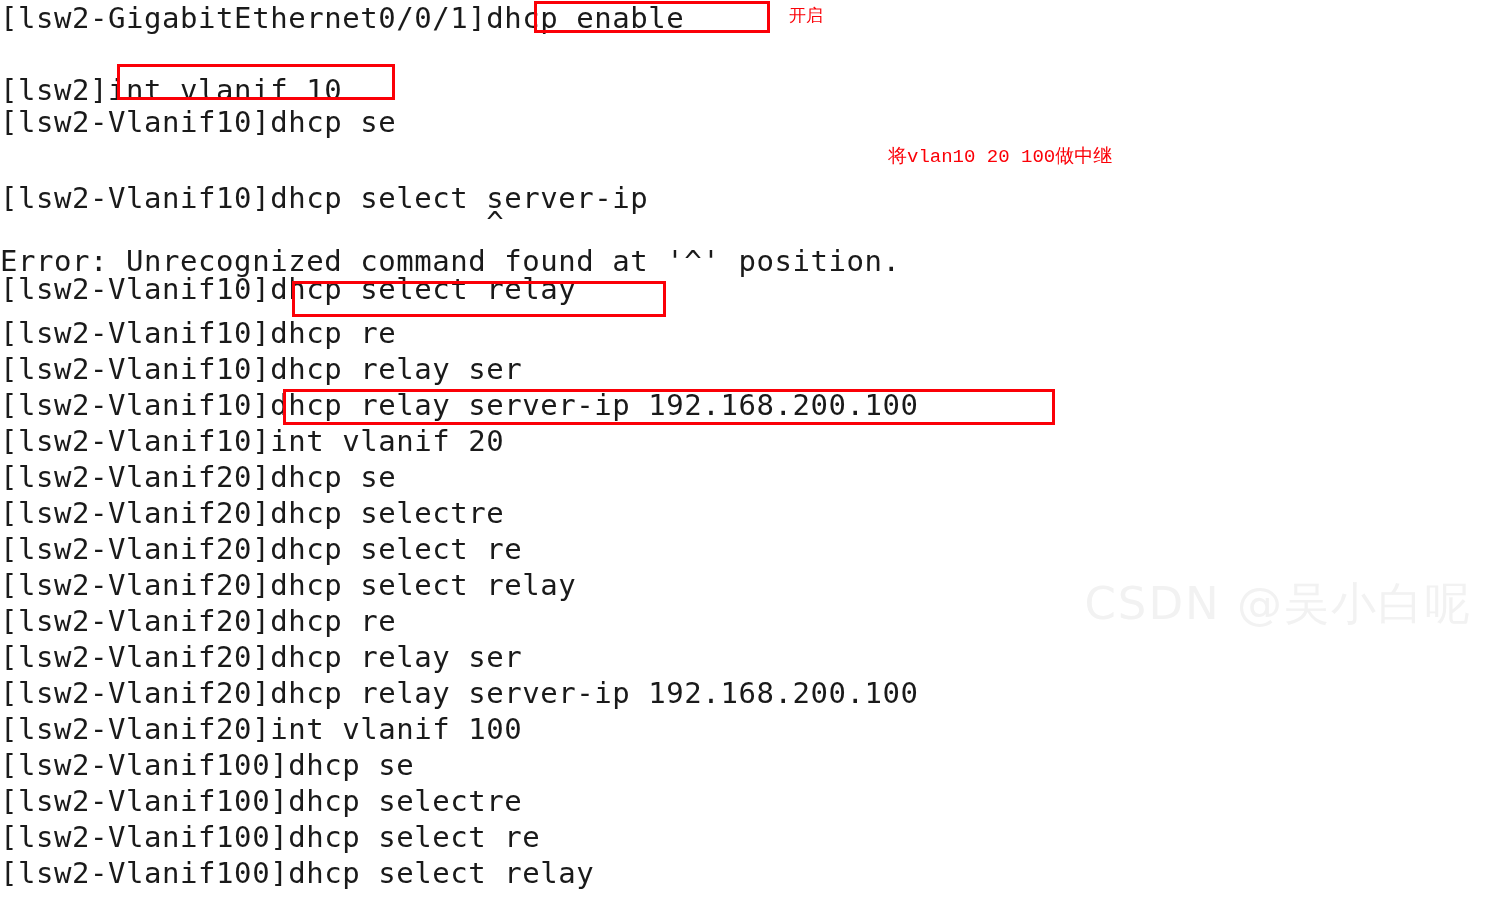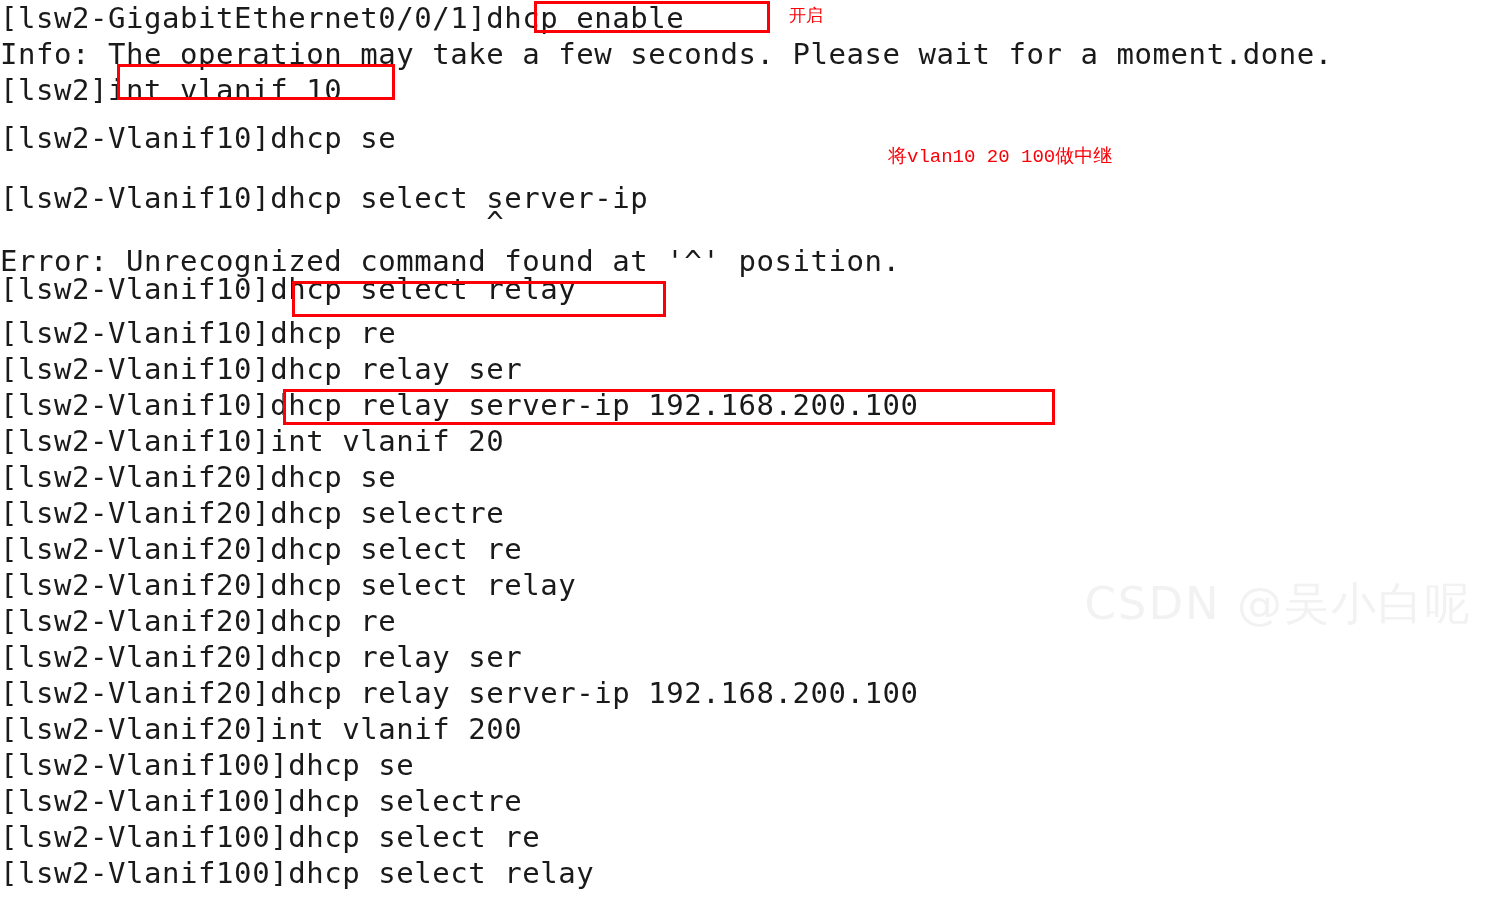--- a/index.html
+++ b/index.html
@@ -71,39 +71,38 @@
     white-space: pre;
     user-select: none;
   }
 </style>
 </head>
 <body>
 
 <div id="terminal">
 
   <div class="term-line" style="top:0px">[lsw2-GigabitEthernet0/0/1]dhcp enable</div>
-  <div class="term-line" style="top:36px">Info: The operation may take a few seconds. Please wait for a moment.done.</div>
   <div class="term-line" style="top:72px">[lsw2]int vlanif 10</div>
-  <div class="term-line" style="top:120px">[lsw2-Vlanif10]dhcp se</div>
+  <div class="term-line" style="top:104px">[lsw2-Vlanif10]dhcp se</div>
   <div class="term-line" style="top:180px">[lsw2-Vlanif10]dhcp select server-ip</div>
   <div class="term-line" style="top:204px">                           ^</div>
   <div class="term-line" style="top:243px">Error: Unrecognized command found at '^' position.</div>
   <div class="term-line" style="top:271px">[lsw2-Vlanif10]dhcp select relay</div>
   <div class="term-line" style="top:315px">[lsw2-Vlanif10]dhcp re</div>
   <div class="term-line" style="top:351px">[lsw2-Vlanif10]dhcp relay ser</div>
   <div class="term-line" style="top:387px">[lsw2-Vlanif10]dhcp relay server-ip 192.168.200.100</div>
   <div class="term-line" style="top:423px">[lsw2-Vlanif10]int vlanif 20</div>
   <div class="term-line" style="top:459px">[lsw2-Vlanif20]dhcp se</div>
   <div class="term-line" style="top:495px">[lsw2-Vlanif20]dhcp selectre</div>
   <div class="term-line" style="top:531px">[lsw2-Vlanif20]dhcp select re</div>
   <div class="term-line" style="top:567px">[lsw2-Vlanif20]dhcp select relay</div>
   <div class="term-line" style="top:603px">[lsw2-Vlanif20]dhcp re</div>
   <div class="term-line" style="top:639px">[lsw2-Vlanif20]dhcp relay ser</div>
   <div class="term-line" style="top:675px">[lsw2-Vlanif20]dhcp relay server-ip 192.168.200.100</div>
-  <div class="term-line" style="top:711px">[lsw2-Vlanif20]int vlanif 200</div>
+  <div class="term-line" style="top:711px">[lsw2-Vlanif20]int vlanif 100</div>
   <div class="term-line" style="top:747px">[lsw2-Vlanif100]dhcp se</div>
   <div class="term-line" style="top:783px">[lsw2-Vlanif100]dhcp selectre</div>
   <div class="term-line" style="top:819px">[lsw2-Vlanif100]dhcp select re</div>
   <div class="term-line" style="top:855px">[lsw2-Vlanif100]dhcp select relay</div>
 
   <div class="hl-box" style="left:534px; top:1px;   width:236px; height:32px;"></div>
   <div class="hl-box" style="left:117px; top:64px;  width:278px; height:36px;"></div>
   <div class="hl-box" style="left:292px; top:281px; width:374px; height:36px;"></div>
   <div class="hl-box" style="left:283px; top:389px; width:772px; height:36px;"></div>
 

